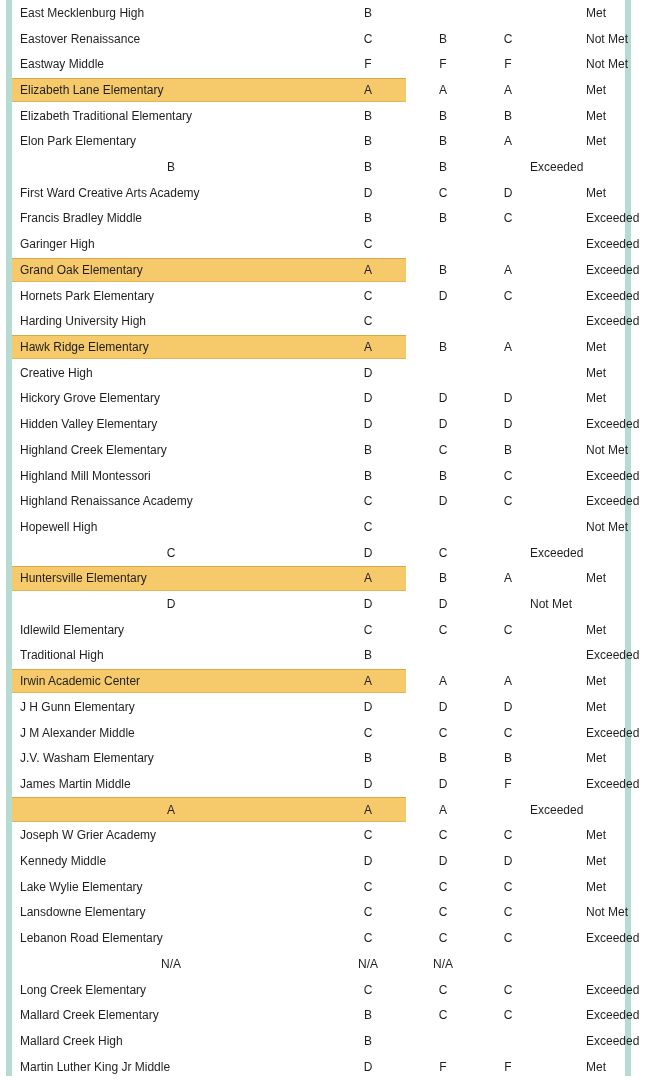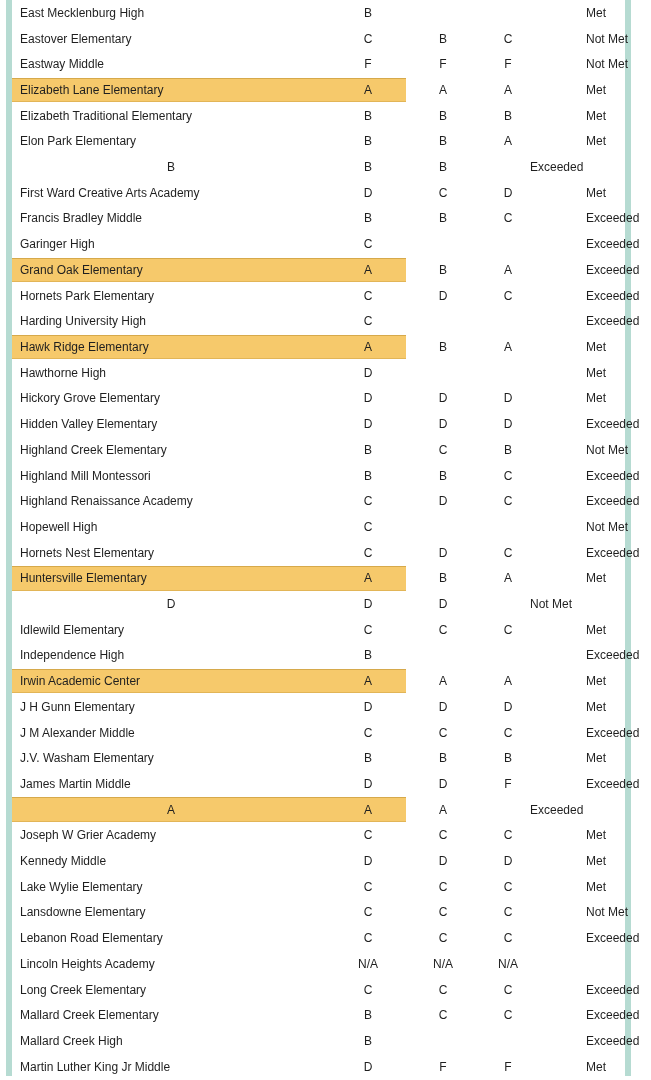--- a/index.html
+++ b/index.html
@@ -73,21 +73,21 @@
 
     <div class="cell name">East Mecklenburg High</div>
     <div class="cell g">B</div>
     <div class="cell g"></div>
     <div class="cell g"></div>
     <div class="cell status">Met</div>
   </div>
 
   <div class="row">
 
-    <div class="cell name">Eastover Elementary</div>
+    <div class="cell name">Eastover Renaissance</div>
     <div class="cell g">C</div>
     <div class="cell g">B</div>
     <div class="cell g">C</div>
     <div class="cell status">Not Met</div>
   </div>
 
   <div class="row">
 
     <div class="cell name">Eastway Middle</div>
     <div class="cell g">F</div>
@@ -189,21 +189,21 @@
     <div class="hl"></div>
     <div class="cell name">Hawk Ridge Elementary</div>
     <div class="cell g">A</div>
     <div class="cell g">B</div>
     <div class="cell g">A</div>
     <div class="cell status">Met</div>
   </div>
 
   <div class="row">
 
-    <div class="cell name">Hawthorne High</div>
+    <div class="cell name">Creative High</div>
     <div class="cell g">D</div>
     <div class="cell g"></div>
     <div class="cell g"></div>
     <div class="cell status">Met</div>
   </div>
 
   <div class="row">
 
     <div class="cell name">Hickory Grove Elementary</div>
     <div class="cell g">D</div>
@@ -252,21 +252,20 @@
 
     <div class="cell name">Hopewell High</div>
     <div class="cell g">C</div>
     <div class="cell g"></div>
     <div class="cell g"></div>
     <div class="cell status">Not Met</div>
   </div>
 
   <div class="row">
 
-    <div class="cell name">Hornets Nest Elementary</div>
     <div class="cell g">C</div>
     <div class="cell g">D</div>
     <div class="cell g">C</div>
     <div class="cell status">Exceeded</div>
   </div>
 
   <div class="row highlight">
     <div class="hl"></div>
     <div class="cell name">Huntersville Elementary</div>
     <div class="cell g">A</div>
@@ -287,21 +286,21 @@
 
     <div class="cell name">Idlewild Elementary</div>
     <div class="cell g">C</div>
     <div class="cell g">C</div>
     <div class="cell g">C</div>
     <div class="cell status">Met</div>
   </div>
 
   <div class="row">
 
-    <div class="cell name">Independence High</div>
+    <div class="cell name">Traditional High</div>
     <div class="cell g">B</div>
     <div class="cell g"></div>
     <div class="cell g"></div>
     <div class="cell status">Exceeded</div>
   </div>
 
   <div class="row highlight">
     <div class="hl"></div>
     <div class="cell name">Irwin Academic Center</div>
     <div class="cell g">A</div>
@@ -394,21 +393,20 @@
 
     <div class="cell name">Lebanon Road Elementary</div>
     <div class="cell g">C</div>
     <div class="cell g">C</div>
     <div class="cell g">C</div>
     <div class="cell status">Exceeded</div>
   </div>
 
   <div class="row">
 
-    <div class="cell name">Lincoln Heights Academy</div>
     <div class="cell g">N/A</div>
     <div class="cell g">N/A</div>
     <div class="cell g">N/A</div>
     <div class="cell status"></div>
   </div>
 
   <div class="row">
 
     <div class="cell name">Long Creek Elementary</div>
     <div class="cell g">C</div>

